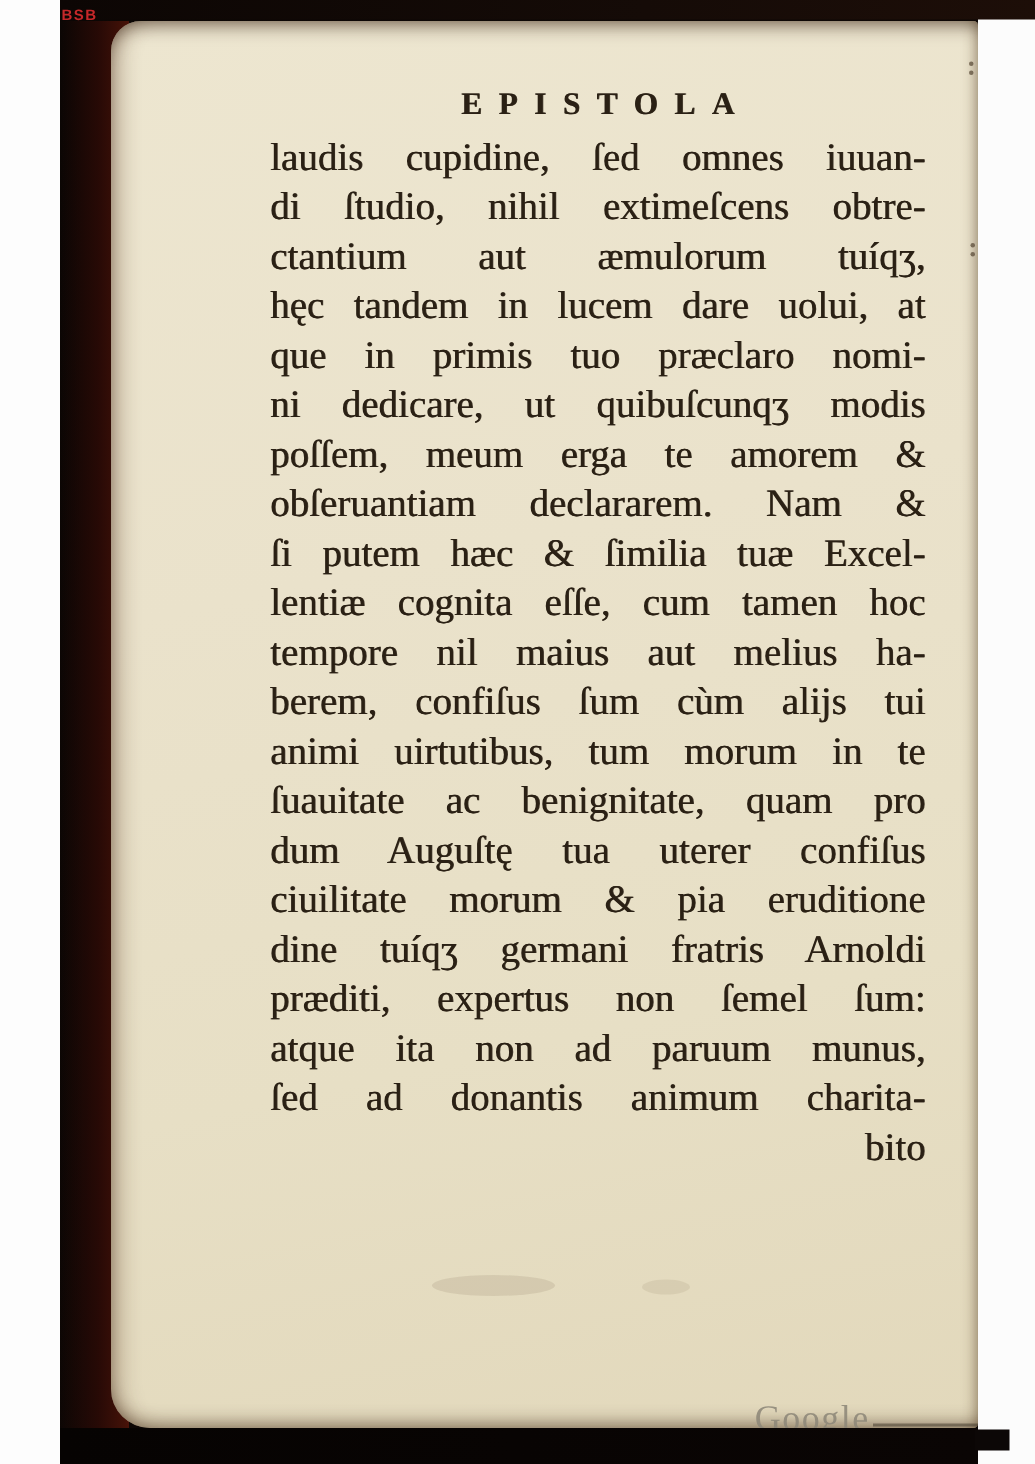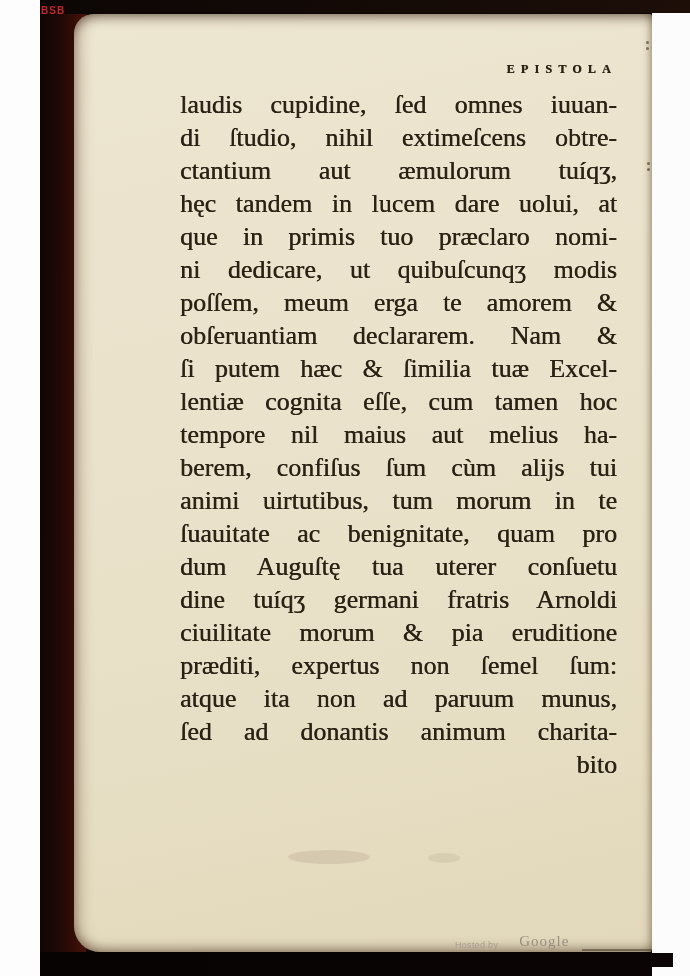--- a/index.html
+++ b/index.html
@@ -29,21 +29,21 @@
       inset 12px 0 16px -9px rgba(70,35,15,.45),
       inset -7px 0 9px -5px rgba(80,55,25,.38),
       inset 0 -10px 12px -7px rgba(50,28,12,.45);
   }
   
   .textblock{
     position:absolute;left:180px;top:58px;width:437px;
     color:#2a2014;
   }
   .header{
-    text-align:right;font-size:12px;font-weight:bold;
+    text-align:center;font-size:21px;font-weight:bold;
     letter-spacing:.52em;text-indent:.52em;line-height:22px;
     text-shadow:.4px 0 0 rgba(42,32,20,.8);
   }
   .lines{margin-top:8px;}
   .line{
     font-size:26px;line-height:33px;white-space:nowrap;
     text-align:justify;text-align-last:justify;
     text-shadow:.45px 0 0 rgba(42,32,20,.85);
   }
   .line.catchword{text-align:left;text-align-last:right;}
@@ -57,21 +57,21 @@
   .google-wm{
     position:absolute;left:455px;top:933px;z-index:3;
     display:flex;align-items:flex-end;gap:5px;opacity:.88;
   }
   .hostedby{
     font-family:"Liberation Sans","DejaVu Sans",sans-serif;
     font-size:9px;color:#a09a8c;letter-spacing:.3px;
   }
   .glogo{
     font-family:"Liberation Serif","DejaVu Serif",serif;
-    font-size:15px;color:#8e8879;letter-spacing:1px;margin-left:16px;
+    font-size:24px;color:#8e8879;letter-spacing:1px;
   }
   .scratch{
     position:absolute;left:582px;top:949px;width:72px;height:2px;
     background:rgba(60,52,40,.5);z-index:3;
   }
   
   .strip-left{position:absolute;left:0;top:0;width:40px;height:976px;background:#fdfdfd;z-index:5;}
   .strip-right{position:absolute;left:652px;top:12px;width:38px;height:964px;background:#fcfcfc;z-index:5;}
   .top-bar{position:absolute;left:40px;top:0;width:650px;height:13px;background:linear-gradient(to right,#0c0604 0%,#150b07 60%,#1d0e08 100%);z-index:6;}
   .bottom-bar{position:absolute;left:40px;top:952px;width:612px;height:24px;background:linear-gradient(to right,#060302 0%,#0a0504 100%);z-index:4;}
@@ -100,23 +100,23 @@
       <div class="line">que in primis tuo præclaro nomi-</div>
       <div class="line">ni dedicare, ut quibuſcunqʒ modis</div>
       <div class="line">poſſem, meum erga te amorem &amp;</div>
       <div class="line">obſeruantiam declararem. Nam &amp;</div>
       <div class="line">ſi putem hæc &amp; ſimilia tuæ Excel-</div>
       <div class="line">lentiæ cognita eſſe, cum tamen hoc</div>
       <div class="line">tempore nil maius aut melius ha-</div>
       <div class="line">berem, confiſus ſum cùm alijs tui</div>
       <div class="line">animi uirtutibus, tum morum in te</div>
       <div class="line">ſuauitate ac benignitate, quam pro</div>
-      <div class="line">dum Auguſtę tua uterer conſuetu</div>
+      <div class="line">dum Auguſtę tua uterer confiſus</div>
+      <div class="line">ciuilitate morum &amp; pia eruditione</div>
       <div class="line">dine tuíqʒ germani fratris Arnoldi</div>
-      <div class="line">ciuilitate morum &amp; pia eruditione</div>
       <div class="line">præditi, expertus non ſemel ſum:</div>
       <div class="line">atque ita non ad paruum munus,</div>
       <div class="line">ſed ad donantis animum charita-</div>
       <div class="line catchword">bito</div>
     </div>
   </div>
 
   <div class="speck" style="left:646px;top:41px;width:3px;height:3px;"></div>
   <div class="speck" style="left:646px;top:47px;width:3px;height:3px;"></div>
   <div class="speck" style="left:647px;top:162px;width:3px;height:3px;"></div>

